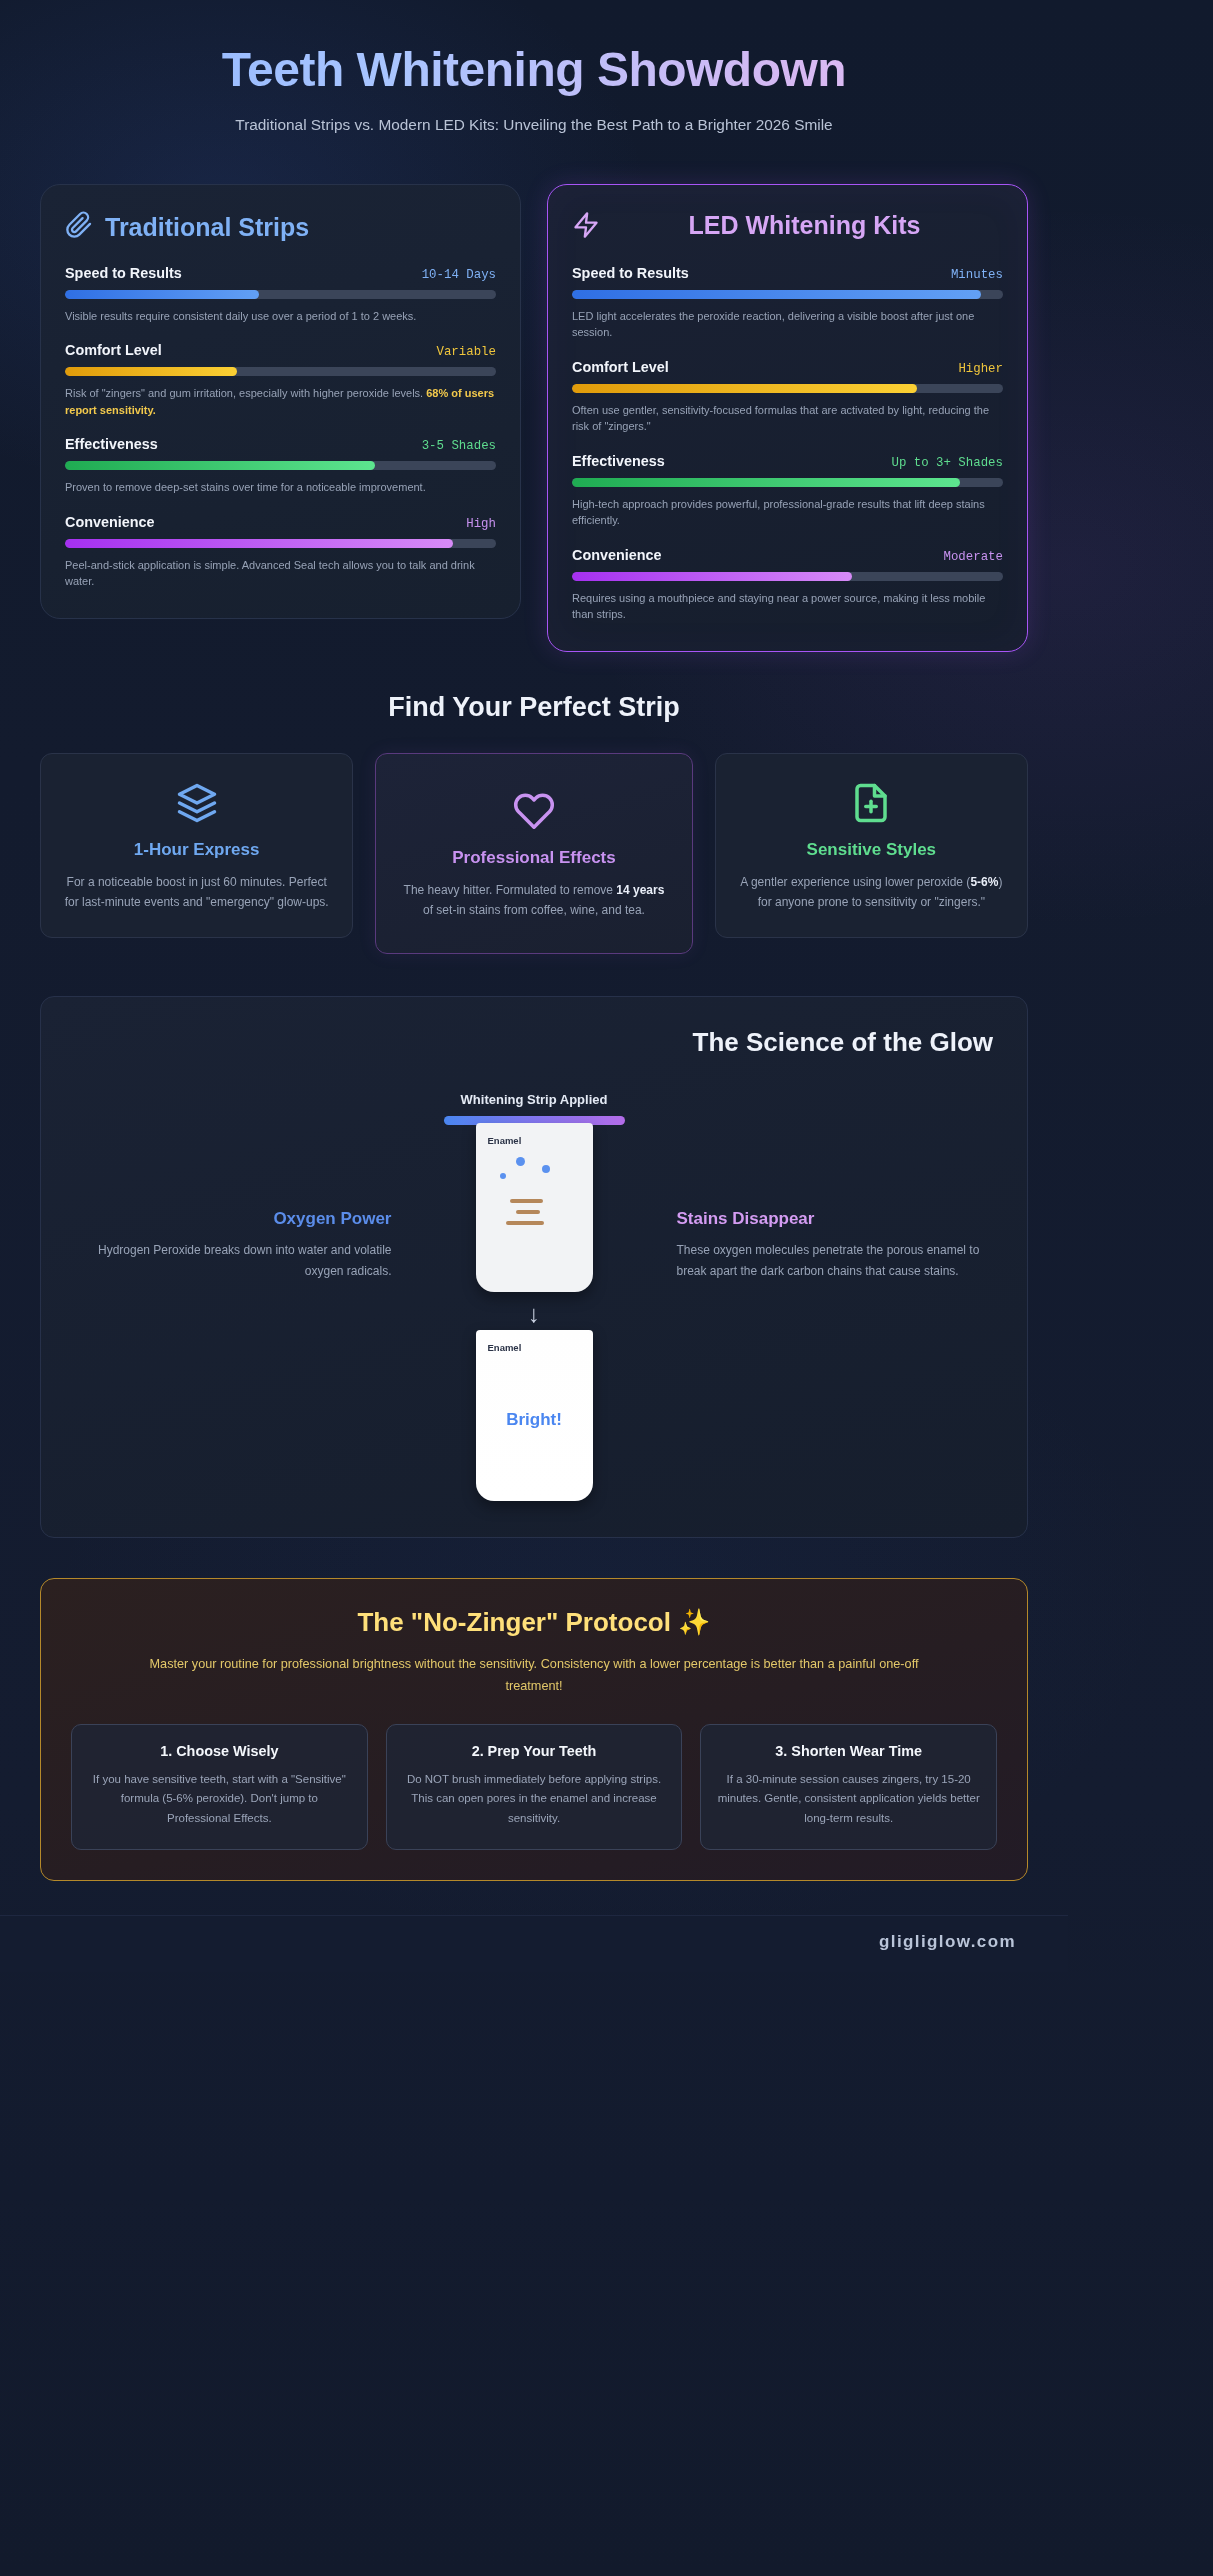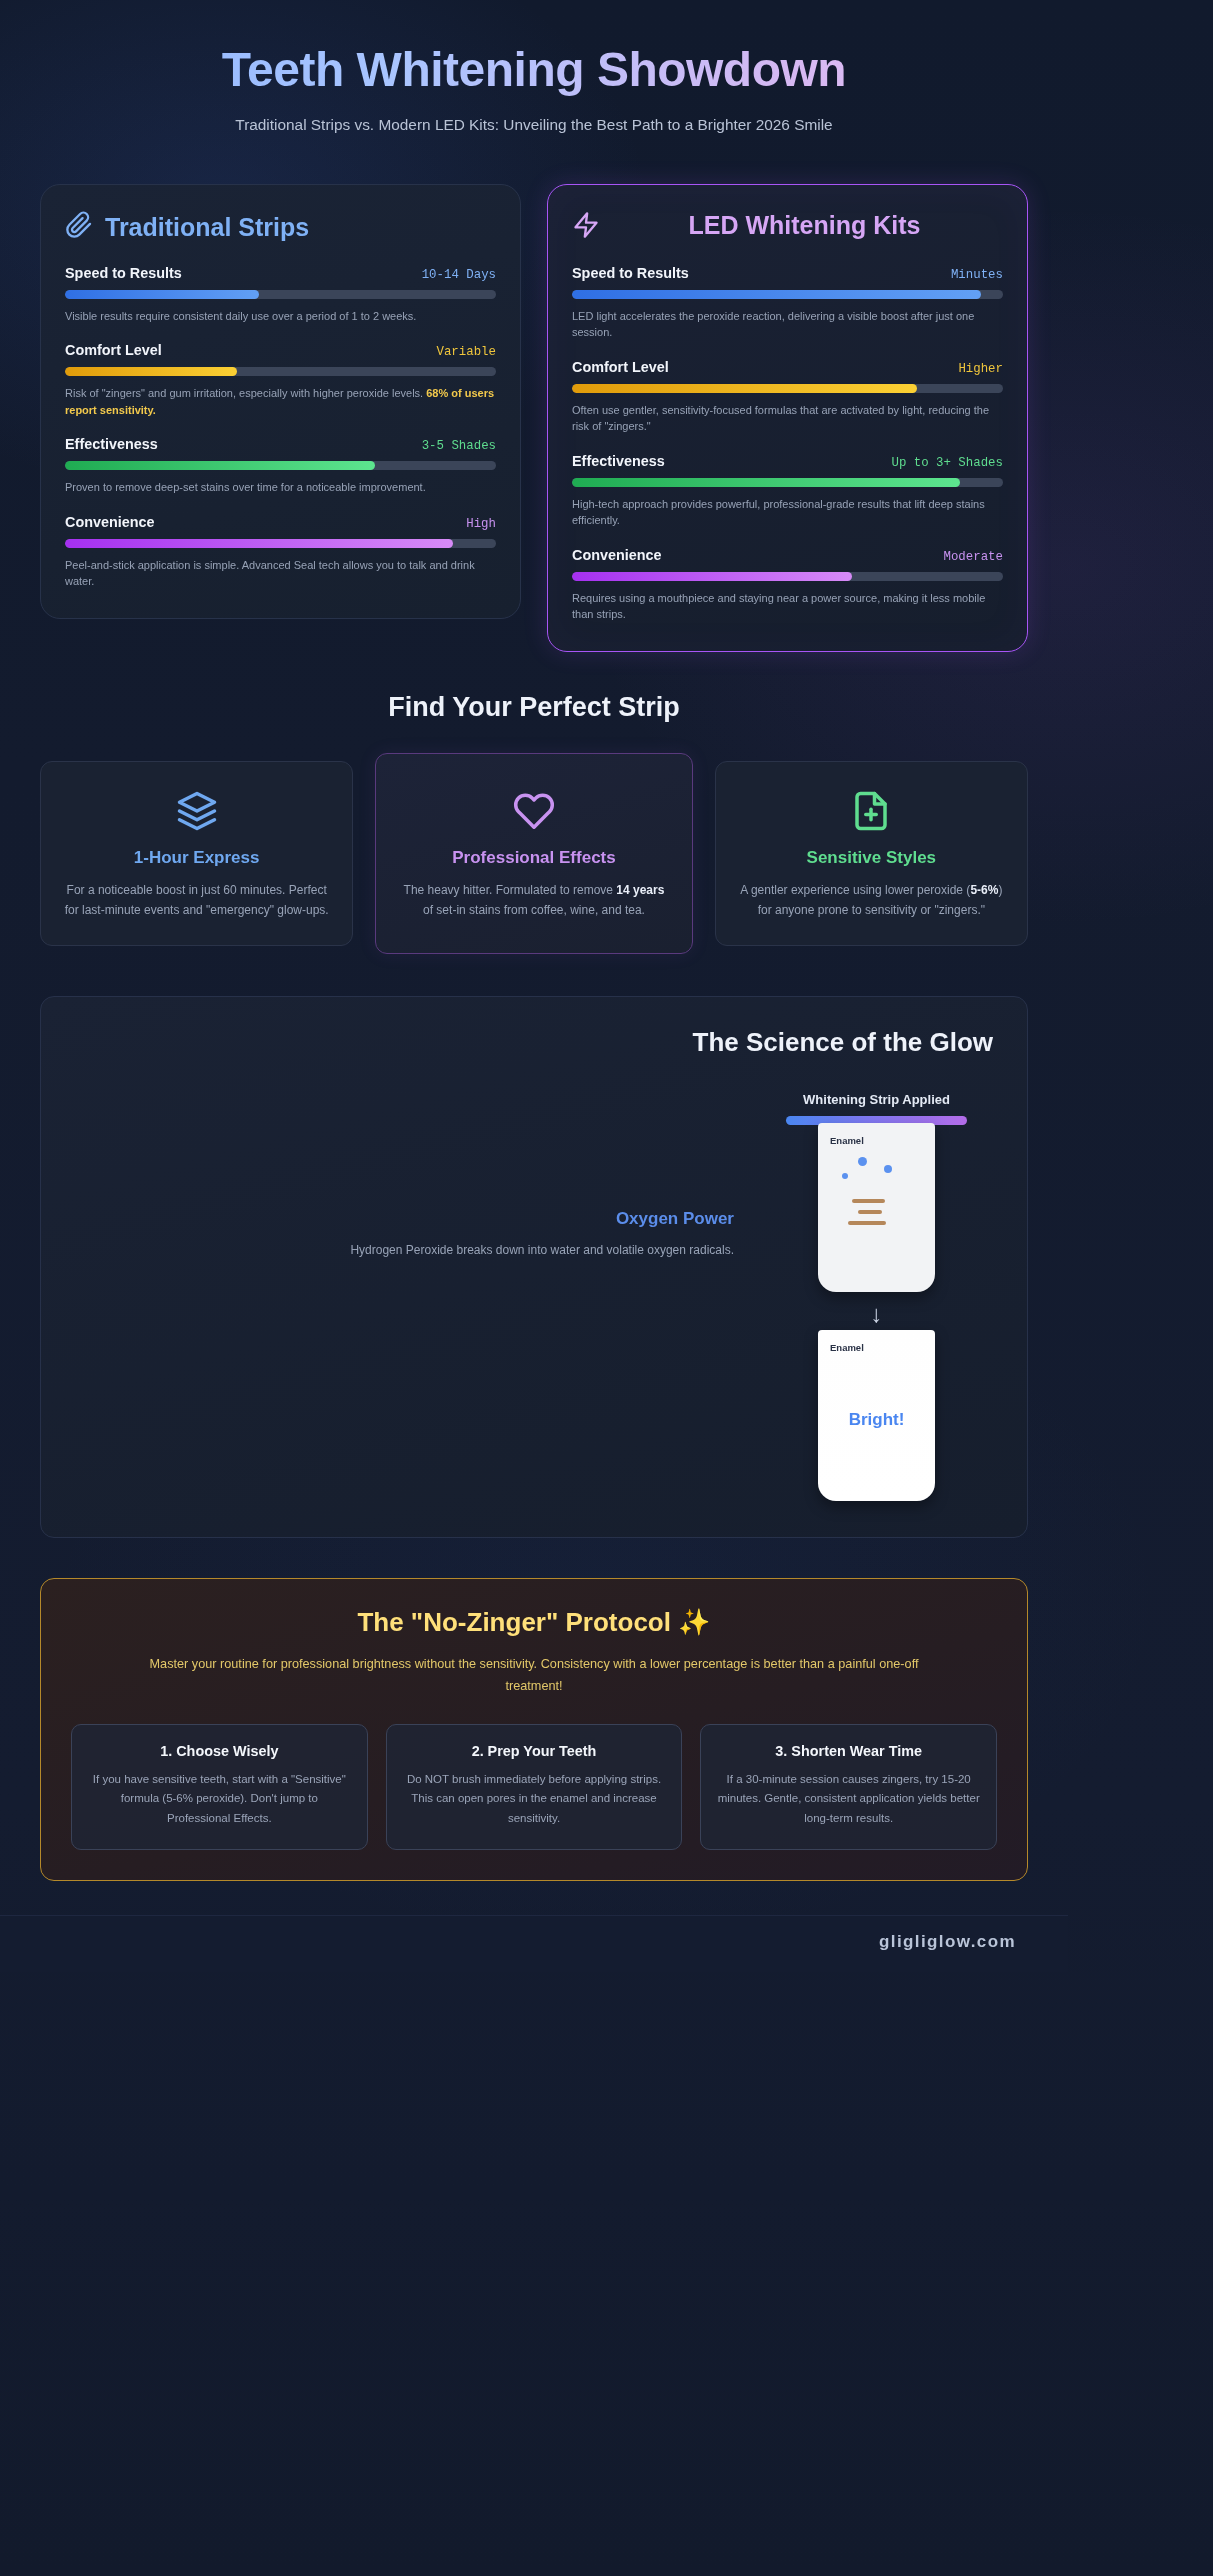--- a/index.html
+++ b/index.html
@@ -63,21 +63,21 @@
   .metric-name { font-size:14.4px; font-weight:bold; color:#f2f5fb; }
   .metric-val { font-size:12.4px; font-family:"Liberation Mono", monospace; }
   .bar-track { height:9px; border-radius:6px; background:#3b4559; overflow:hidden; }
   .bar-fill { height:100%; border-radius:6px; }
   .metric-desc { margin-top:9px; font-size:11px; line-height:1.5; color:#97a2b6; }
   .metric-desc b { color:#f2c94c; }
 
   
   .section-title { text-align:center; font-size:27px; font-weight:bold; color:#eef2fa; }
   .find { padding:40px 40px 0; }
-  .find-grid { display:flex; gap:22px; margin-top:30px; align-items:center; }
+  .find-grid { display:flex; gap:22px; margin-top:30px; align-items:flex-start; }
   .find-card {
     flex:1; border-radius:12px; text-align:center; padding:26px 20px 24px;
     background:#1a2232; border:1px solid #2a3349;
   }
   .find-card.featured {
     padding:34px 22px 32px; border:1px solid #5a3a7e;
     background:linear-gradient(165deg,#1d2338 0%, #1a2030 100%);
     box-shadow:0 0 18px rgba(140,80,200,0.10);
   }
   .find-ico { height:46px; display:flex; align-items:center; justify-content:center; margin-bottom:14px; }
@@ -340,20 +340,24 @@
           <span class="stain s2"></span>
           <span class="stain s3"></span>
         </div>
         <div class="arrow">↓</div>
         <div class="tooth t2">
           <div class="enamel-lbl">Enamel</div>
           <div class="bright">Bright!</div>
         </div>
       </div>
 
+      <div class="sci-side right">
+        <div class="sci-h purple">Stains Disappear</div>
+        <div class="sci-p">These oxygen molecules penetrate the porous enamel to break apart the dark carbon chains that cause stains.</div>
+      </div>
     </div>
   </div>
 
   <div class="protocol">
     <div class="proto-title">The "No-Zinger" Protocol ✨</div>
     <div class="proto-sub">Master your routine for professional brightness without the sensitivity. Consistency with a lower percentage is better than a painful one-off treatment!</div>
     <div class="proto-grid">
       <div class="proto-card">
         <div class="proto-h">1. Choose Wisely</div>
         <div class="proto-p">If you have sensitive teeth, start with a "Sensitive" formula (5-6% peroxide). Don't jump to Professional Effects.</div>

